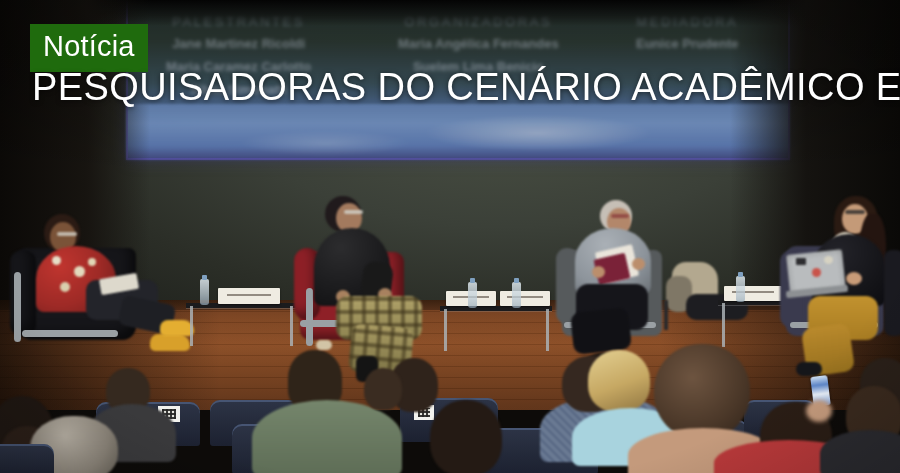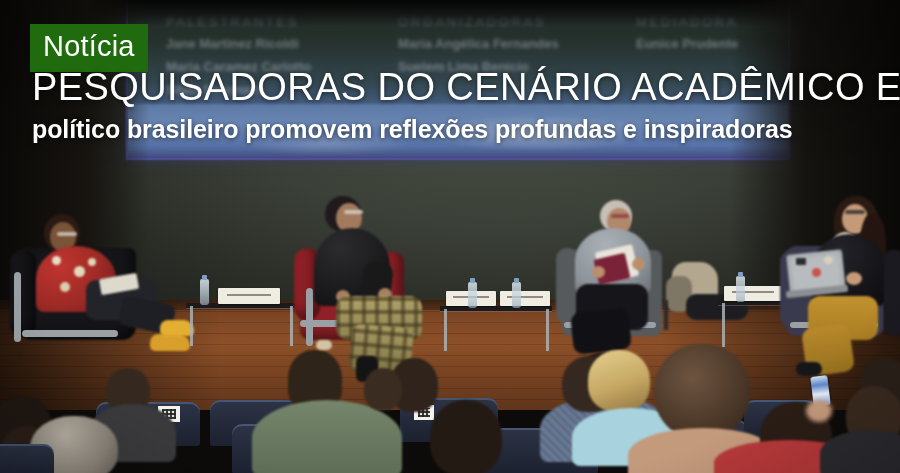--- a/index.html
+++ b/index.html
@@ -4,20 +4,21 @@
 <style>
   * { margin:0; padding:0; box-sizing:border-box; }
   html,body { background:#111; }
 
   .stage-wrap {
     position:relative;
     width:900px; height:473px;
     overflow:hidden;
     font-family:"Liberation Sans", sans-serif;
     background:#0d0b09;
+    text-align:center;
   }
 
   
   .photo { position:absolute; inset:0; overflow:hidden; }
 
   
   .wall {
     position:absolute; left:0; top:0; width:900px; height:352px;
     background:
       radial-gradient(ellipse 680px 300px at 56% 32%, #4a5044 0%, #3b4038 38%, #2b2e27 66%, #1a1c18 100%),
@@ -459,16 +460,15 @@
       <div class="aud-seat" style="left:-16px; top:444px; width:70px; height:34px;"></div>
     </div>
 
     <div class="vignette"></div>
   </div>
 
   <div class="overlay">
     <div class="scrim"></div>
     <div class="badge">Notícia</div>
     <div class="headline">PESQUISADORAS DO CENÁRIO ACADÊMICO E</div>
-    <div class="subheadline">político brasileiro promovem reflexões profundas e inspiradoras</div>
   </div>
 
 </div>
 
 </body></html>

